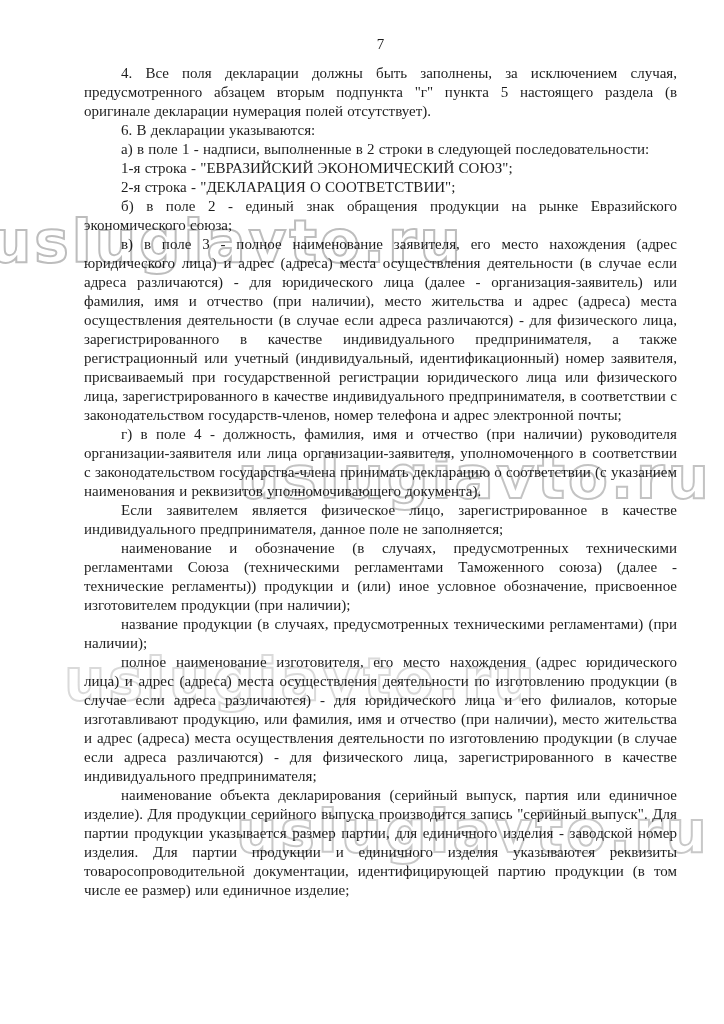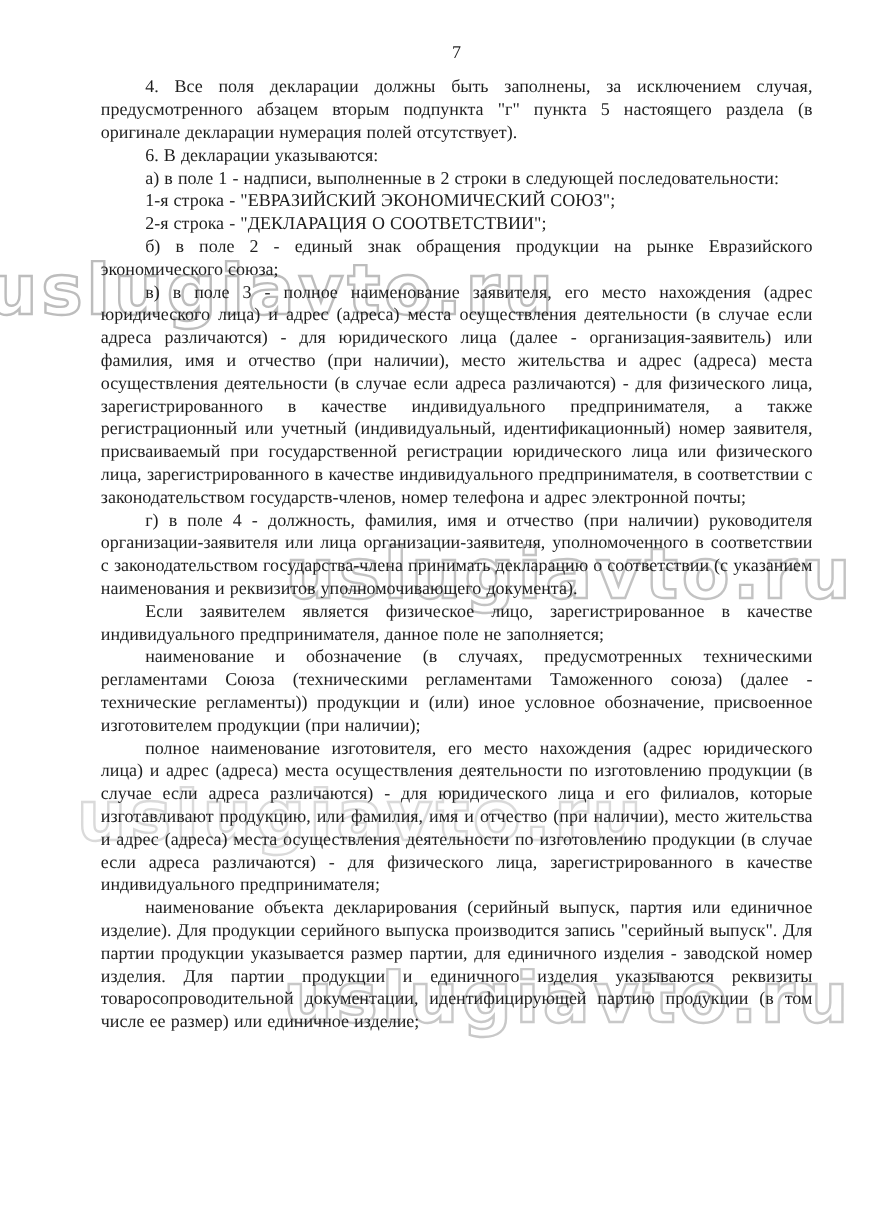--- a/index.html
+++ b/index.html
@@ -84,18 +84,19 @@
     <p>4. Все поля декларации должны быть заполнены, за исключением случая, предусмотренного абзацем вторым подпункта "г" пункта 5 настоящего раздела (в оригинале декларации нумерация полей отсутствует).</p>
     <p>6. В декларации указываются:</p>
     <p>а) в поле 1 - надписи, выполненные в 2 строки в следующей последовательности:</p>
     <p>1-я строка - "ЕВРАЗИЙСКИЙ ЭКОНОМИЧЕСКИЙ СОЮЗ";</p>
     <p>2-я строка - "ДЕКЛАРАЦИЯ О СООТВЕТСТВИИ";</p>
     <p>б) в поле 2 - единый знак обращения продукции на рынке Евразийского экономического союза;</p>
     <p>в) в поле 3 - полное наименование заявителя, его место нахождения (адрес юридического лица) и адрес (адреса) места осуществления деятельности (в случае если адреса различаются) - для юридического лица (далее - организация-заявитель) или фамилия, имя и отчество (при наличии), место жительства и адрес (адреса) места осуществления деятельности (в случае если адреса различаются) - для физического лица, зарегистрированного в качестве индивидуального предпринимателя, а также регистрационный или учетный (индивидуальный, идентификационный) номер заявителя, присваиваемый при государственной регистрации юридического лица или физического лица, зарегистрированного в качестве индивидуального предпринимателя, в соответствии с законодательством государств-членов, номер телефона и адрес электронной почты;</p>
     <p>г) в поле 4 - должность, фамилия, имя и отчество (при наличии) руководителя организации-заявителя или лица организации-заявителя, уполномоченного в соответствии с законодательством государства-члена принимать декларацию о соответствии (с указанием наименования и реквизитов уполномочивающего документа).</p>
     <p>Если заявителем является физическое лицо, зарегистрированное в качестве индивидуального предпринимателя, данное поле не заполняется;</p>
     <p>наименование и обозначение (в случаях, предусмотренных техническими регламентами Союза (техническими регламентами Таможенного союза) (далее - технические регламенты)) продукции и (или) иное условное обозначение, присвоенное изготовителем продукции (при наличии);</p>
+    <p>название продукции (в случаях, предусмотренных техническими регламентами) (при наличии);</p>
     <p>полное наименование изготовителя, его место нахождения (адрес юридического лица) и адрес (адреса) места осуществления деятельности по изготовлению продукции (в случае если адреса различаются) - для юридического лица и его филиалов, которые изготавливают продукцию, или фамилия, имя и отчество (при наличии), место жительства и адрес (адреса) места осуществления деятельности по изготовлению продукции (в случае если адреса различаются) - для физического лица, зарегистрированного в качестве индивидуального предпринимателя;</p>
     <p>наименование объекта декларирования (серийный выпуск, партия или единичное изделие). Для продукции серийного выпуска производится запись "серийный выпуск". Для партии продукции указывается размер партии, для единичного изделия - заводской номер изделия. Для партии продукции и единичного изделия указываются реквизиты товаросопроводительной документации, идентифицирующей партию продукции (в том числе ее размер) или единичное изделие;</p>
 
   </div>
 
 </div>
 
 </body></html>

